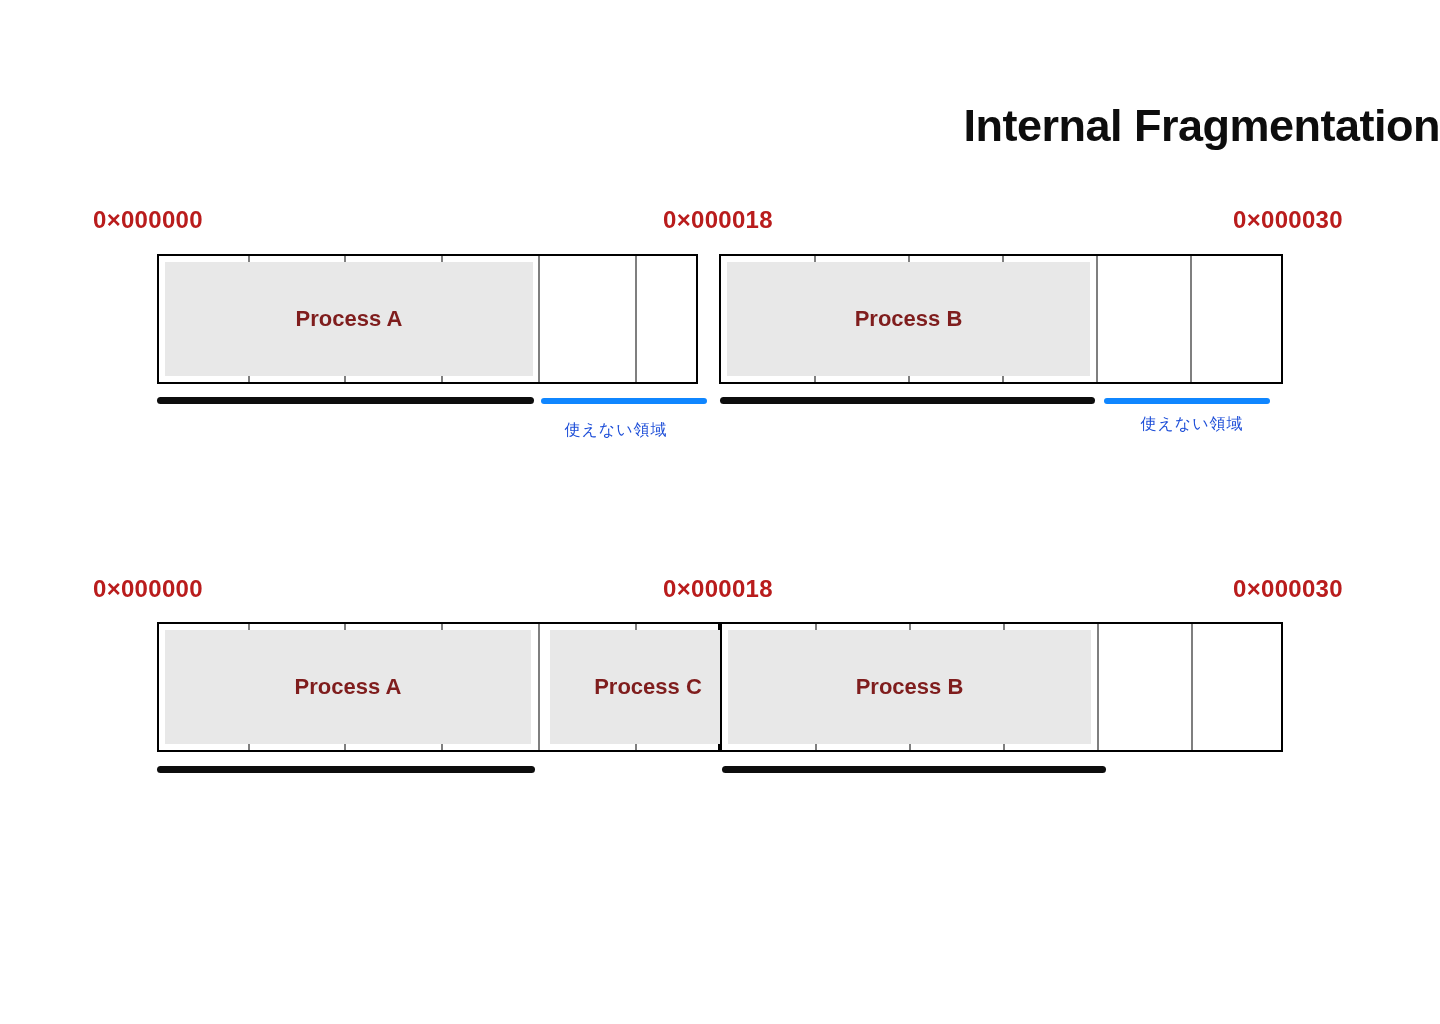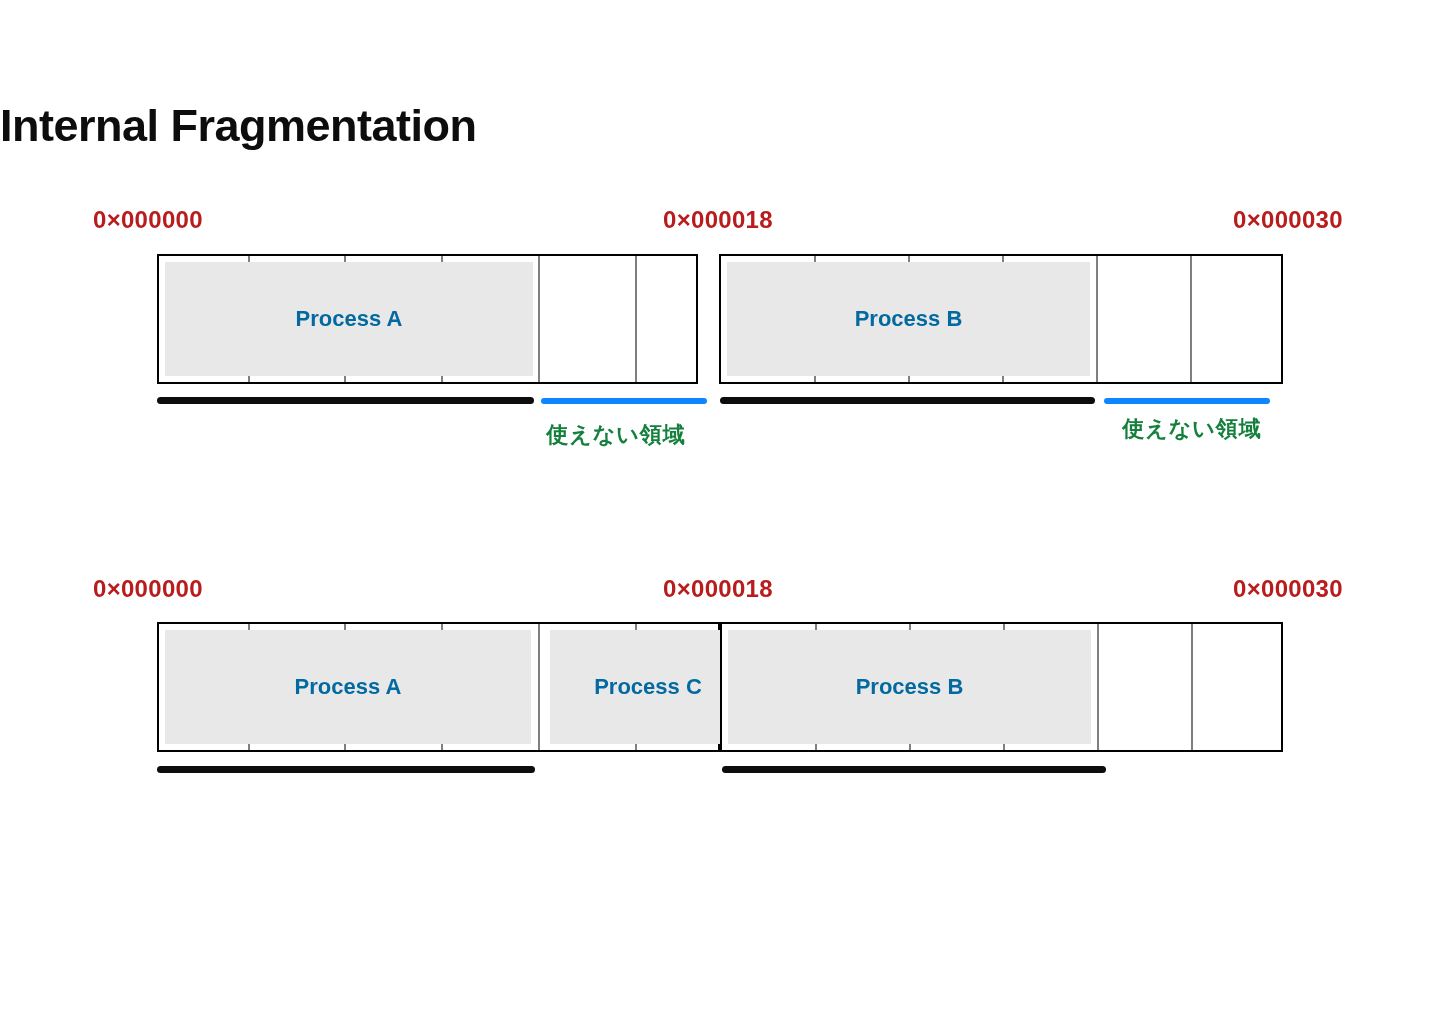--- a/index.html
+++ b/index.html
@@ -2,47 +2,47 @@
 <html><head>
 <meta charset="utf-8">
 <style>
   html,body{margin:0;padding:0;}
   body{
     width:1440px;height:1024px;background:#ffffff;position:relative;overflow:hidden;
     font-family:"Liberation Sans","DejaVu Sans",sans-serif;color:#111;
   }
   .abs{position:absolute;}
   .title{
-    left:0;top:100px;width:1440px;text-align:left;
+    left:0;top:100px;width:1440px;text-align:right;
     font-size:45px;font-weight:700;letter-spacing:-.5px;color:#0d0d0d;
   }
   .addr{
     font-size:24px;font-weight:700;color:#b91c1c;letter-spacing:.3px;white-space:nowrap;
   }
   .addr.center{transform:translateX(-50%);}
   .rect{
     position:absolute;border:2px solid #000;background:#fff;box-sizing:border-box;
   }
   .divider{
     position:absolute;top:0;bottom:0;width:2px;background:#7f7f7f;
   }
   .pbox{
     position:absolute;top:6px;bottom:6px;background:#e8e8e8;
     display:flex;align-items:center;justify-content:center;
-    font-size:22px;font-weight:700;color:#0369a1;white-space:nowrap;
+    font-size:22px;font-weight:700;color:#7f1d1d;white-space:nowrap;
   }
   .line-black{
     position:absolute;height:7px;border-radius:4px;background:#0d0d0d;
   }
   .line-blue{
     position:absolute;height:6px;border-radius:3px;background:#0f86ff;
   }
   .jp-label{
     position:absolute;transform:translateX(-50%);
-    font-size:22px;font-weight:700;color:#15803d;white-space:nowrap;letter-spacing:1px;
+    font-size:16px;font-weight:400;color:#1d4ed8;white-space:nowrap;letter-spacing:1px;
   }
 </style>
 </head>
 <body>
 
 <div class="abs title">Internal Fragmentation</div>
 
 <div class="abs addr" style="left:93px;top:206px;">0×000000</div>
 <div class="abs addr center" style="left:718px;top:206px;">0×000018</div>
 <div class="abs addr center" style="left:1288px;top:206px;">0×000030</div>

